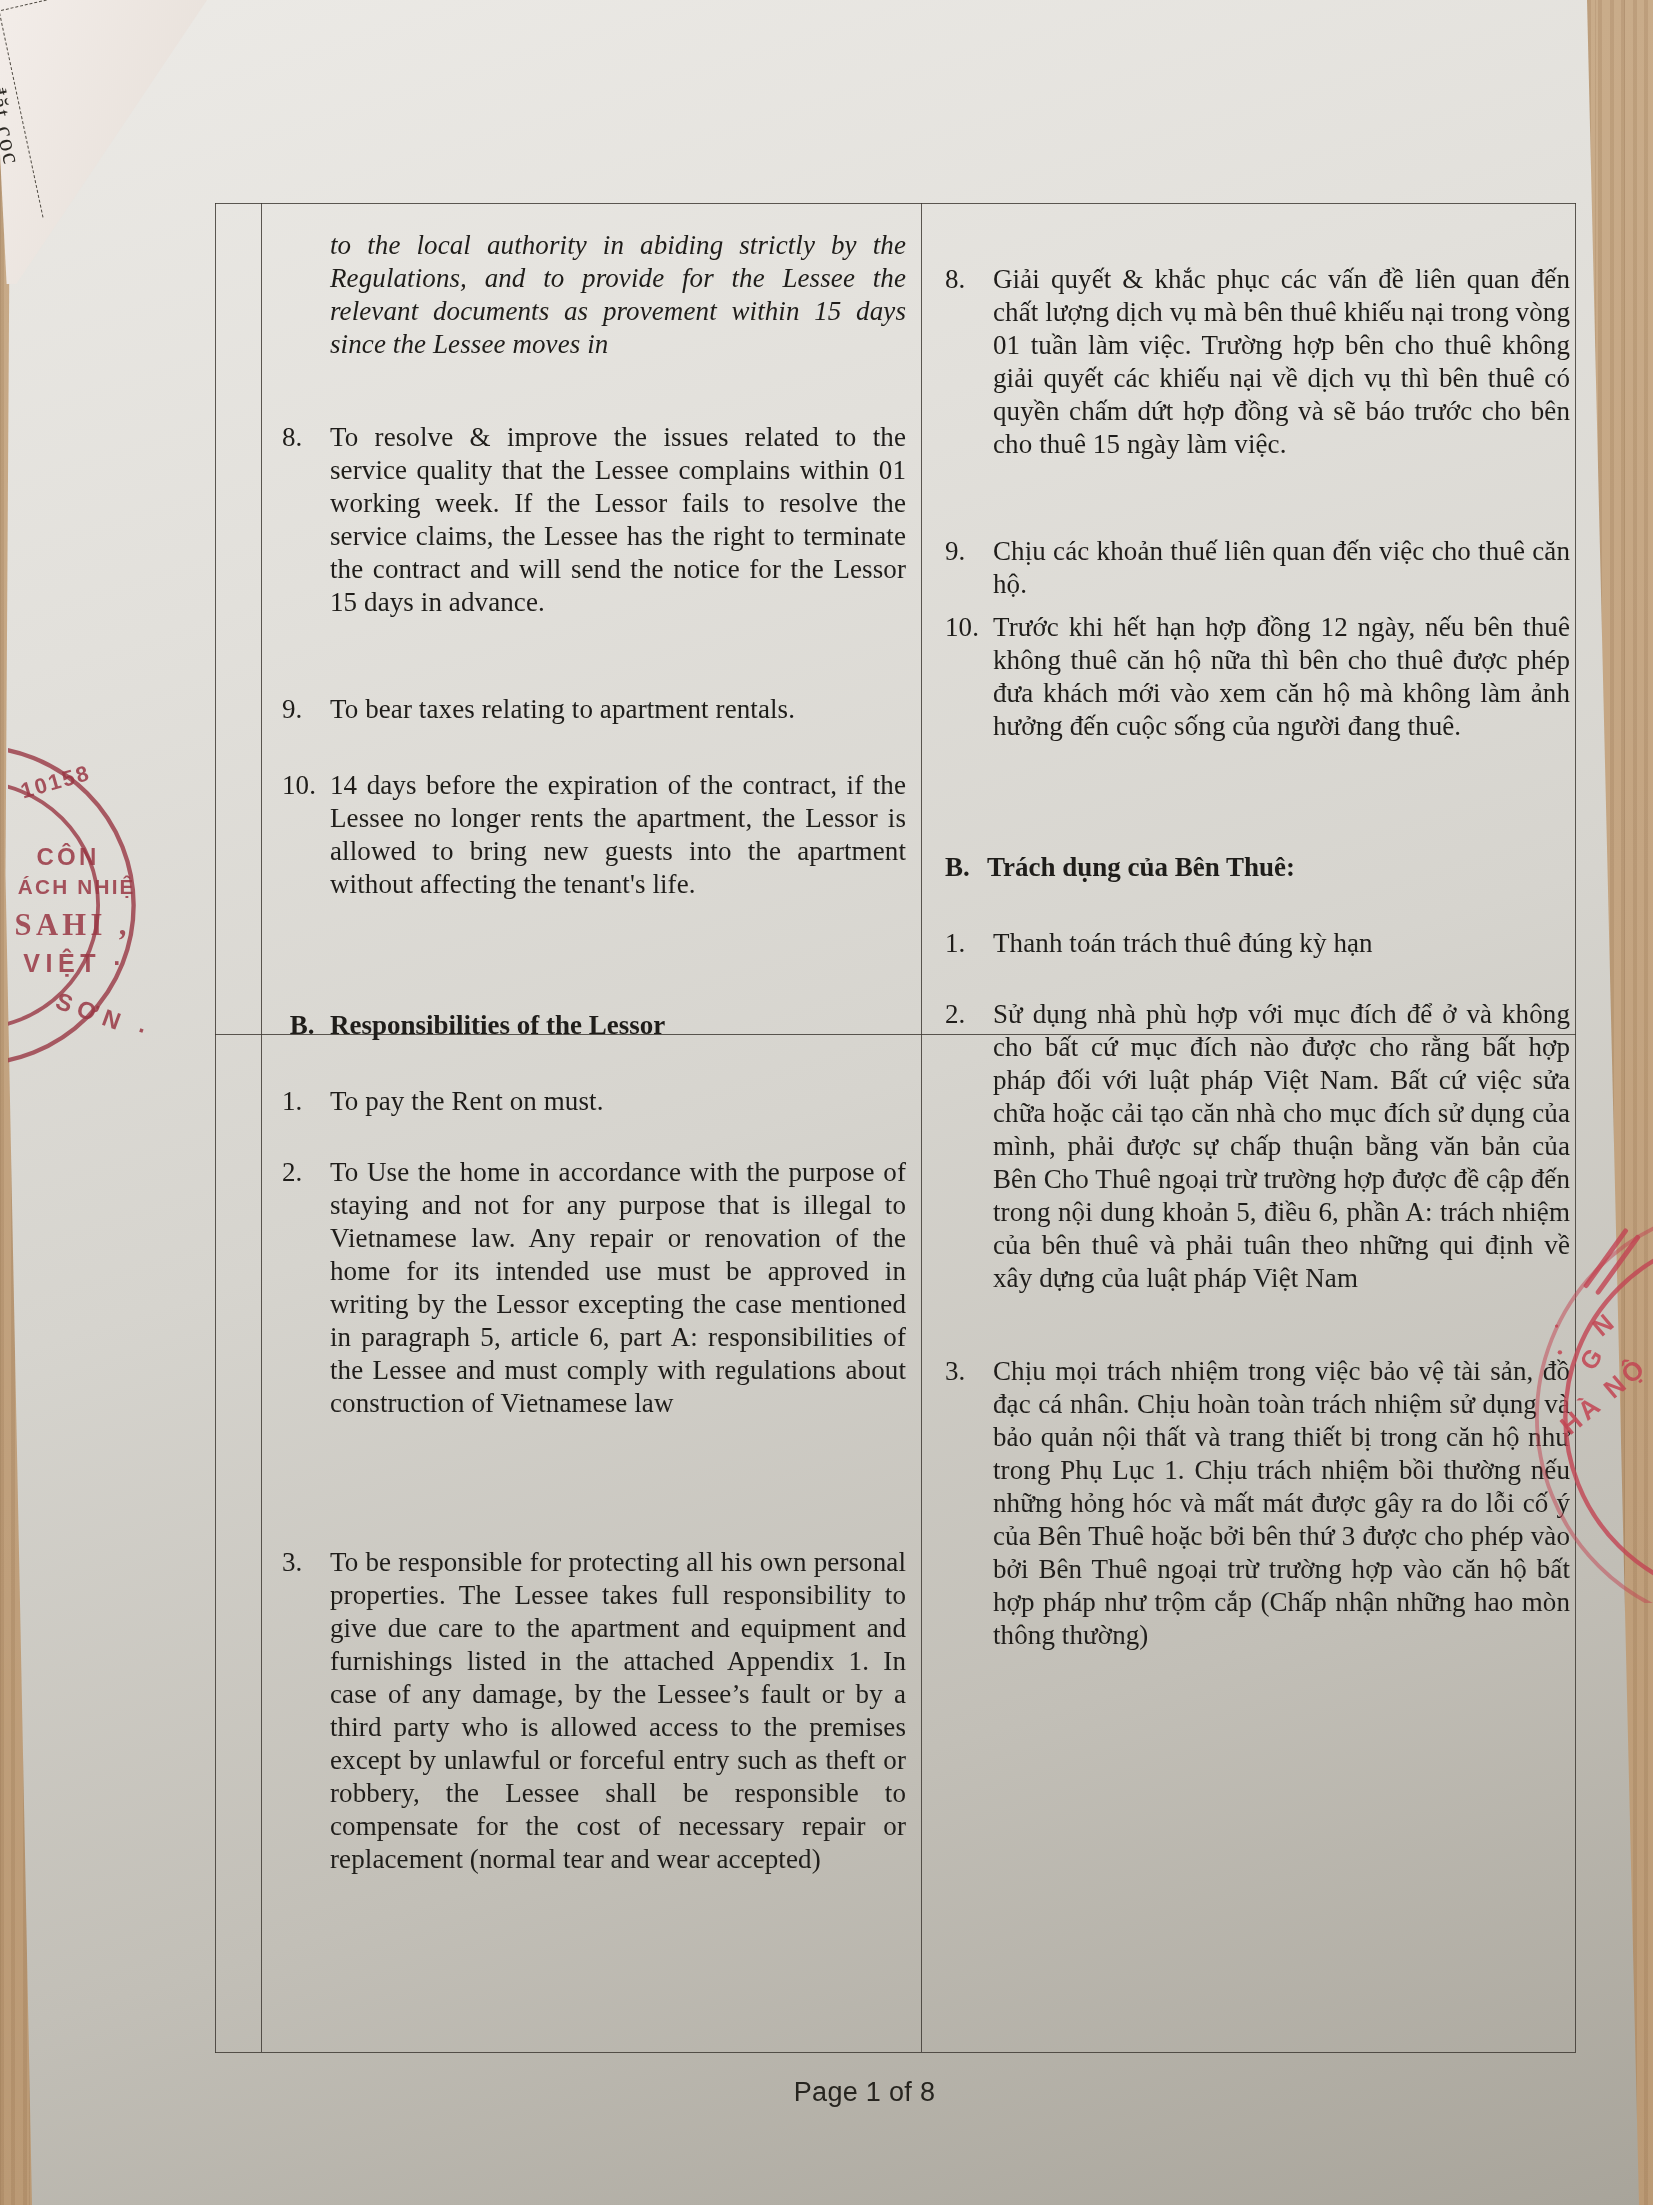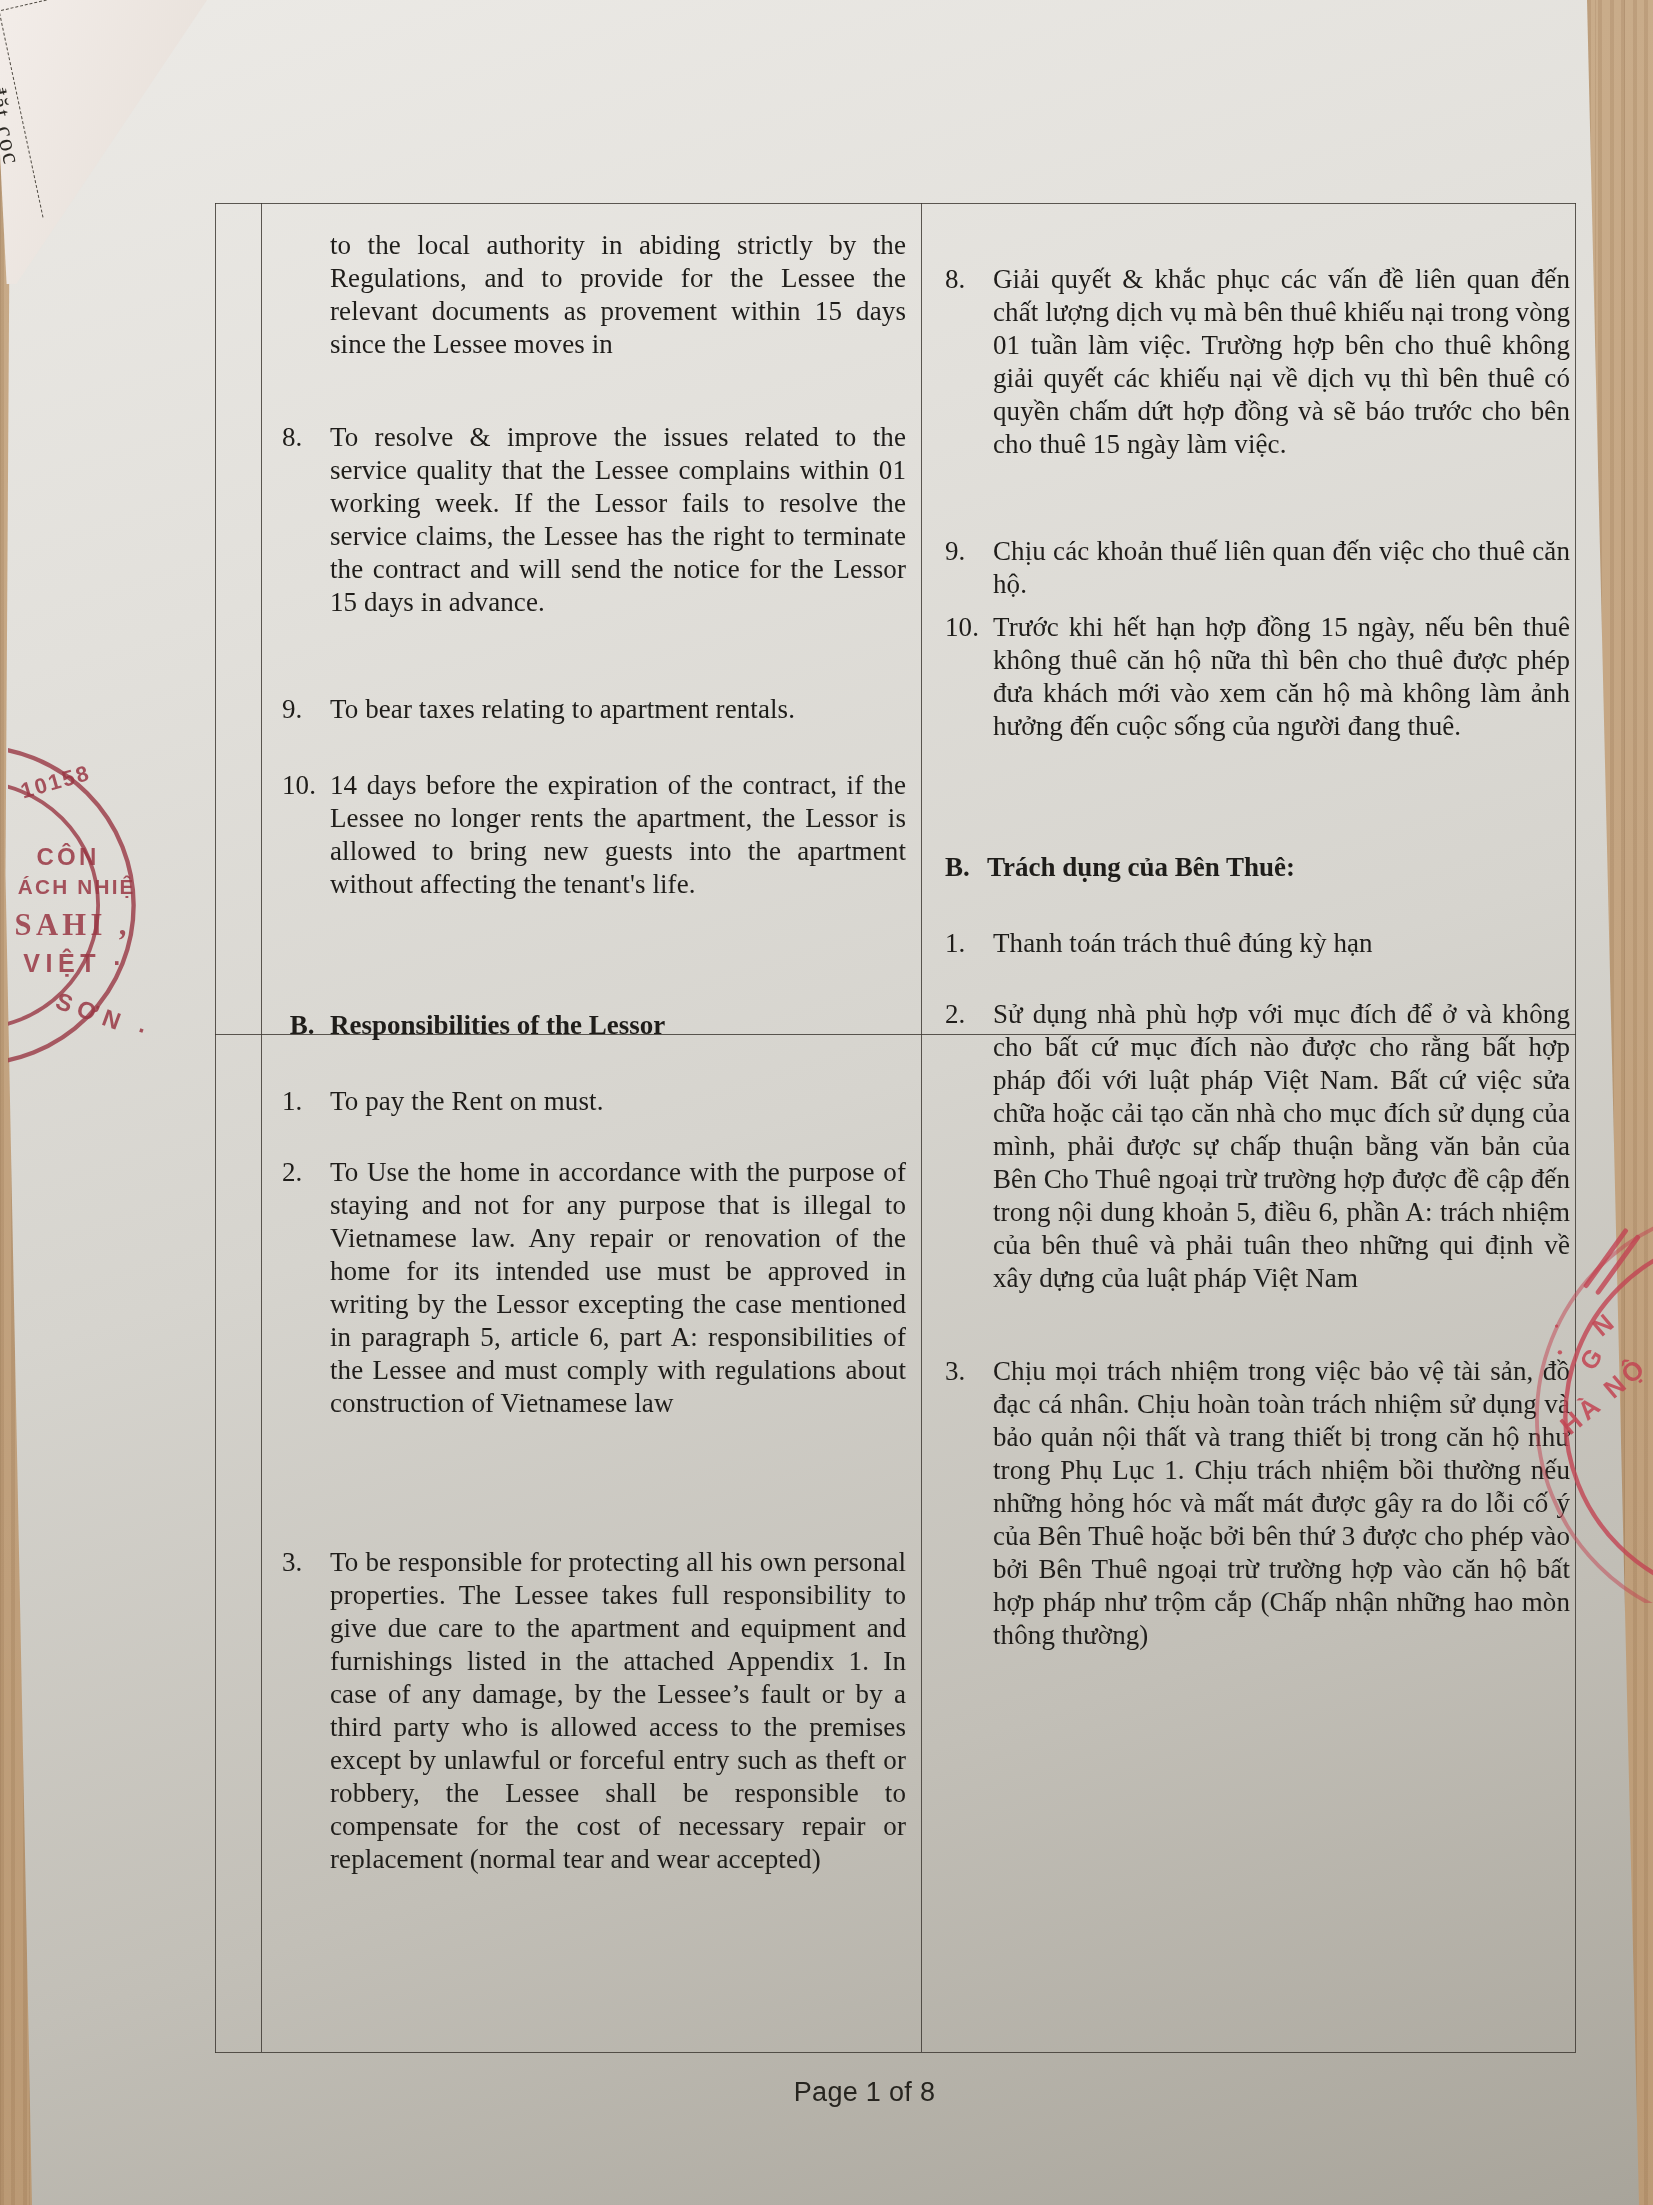--- a/index.html
+++ b/index.html
@@ -28,21 +28,21 @@
   .vline{width:1.1px;}
 
   
   .col{position:absolute;top:203px;width:624px;color:#1f1d1a;z-index:4;}
   .col-en{left:282px;}
   .col-vn{left:945px;width:625px;}
   .para,.item{
     position:relative;font-size:27px;line-height:33px;
     text-align:justify;text-align-last:left;letter-spacing:0.1px;
   }
-  .para{padding-left:48px;}
+  .para{padding-left:48px;font-style:italic;}
   .item{padding-left:48px;}
   .item .num{position:absolute;left:0;top:0;}
   .bhdr{position:relative;font-size:27px;line-height:33px;font-weight:bold;padding-left:48px;}
   .bhdr .num{position:absolute;left:7.7px;top:0;}
   .col-vn .bhdr{padding-left:42px;}
   .col-vn .bhdr .num{left:0;}
 
   
   .mtP{margin-top:26px;}
   .mt8{margin-top:60px;}
@@ -141,21 +141,21 @@
     <div class="item mt8">
       <span class="num">8.</span>
       <span>Giải quyết &amp; khắc phục các vấn đề liên quan đến chất lượng dịch vụ mà bên thuê khiếu nại trong vòng 01 tuần làm việc. Trường hợp bên cho thuê không giải quyết các khiếu nại về dịch vụ thì bên thuê có quyền chấm dứt hợp đồng và sẽ báo trước cho bên cho thuê 15 ngày làm việc.</span>
     </div>
     <div class="item mt9">
       <span class="num">9.</span>
       <span>Chịu các khoản thuế liên quan đến việc cho thuê căn hộ.</span>
     </div>
     <div class="item mt10vn">
       <span class="num">10.</span>
-      <span>Trước khi hết hạn hợp đồng 15 ngày, nếu bên thuê không thuê căn hộ nữa thì bên cho thuê được phép đưa khách mới vào xem căn hộ mà không làm ảnh hưởng đến cuộc sống của người đang thuê.</span>
+      <span>Trước khi hết hạn hợp đồng 12 ngày, nếu bên thuê không thuê căn hộ nữa thì bên cho thuê được phép đưa khách mới vào xem căn hộ mà không làm ảnh hưởng đến cuộc sống của người đang thuê.</span>
     </div>
 
     <div class="bhdr mtBh">
       <span class="num">B.</span>
       <span>Trách dụng của Bên Thuê:</span>
     </div>
     <div class="item mtB1">
       <span class="num">1.</span>
       <span>Thanh toán trách thuê đúng kỳ hạn</span>
     </div>

